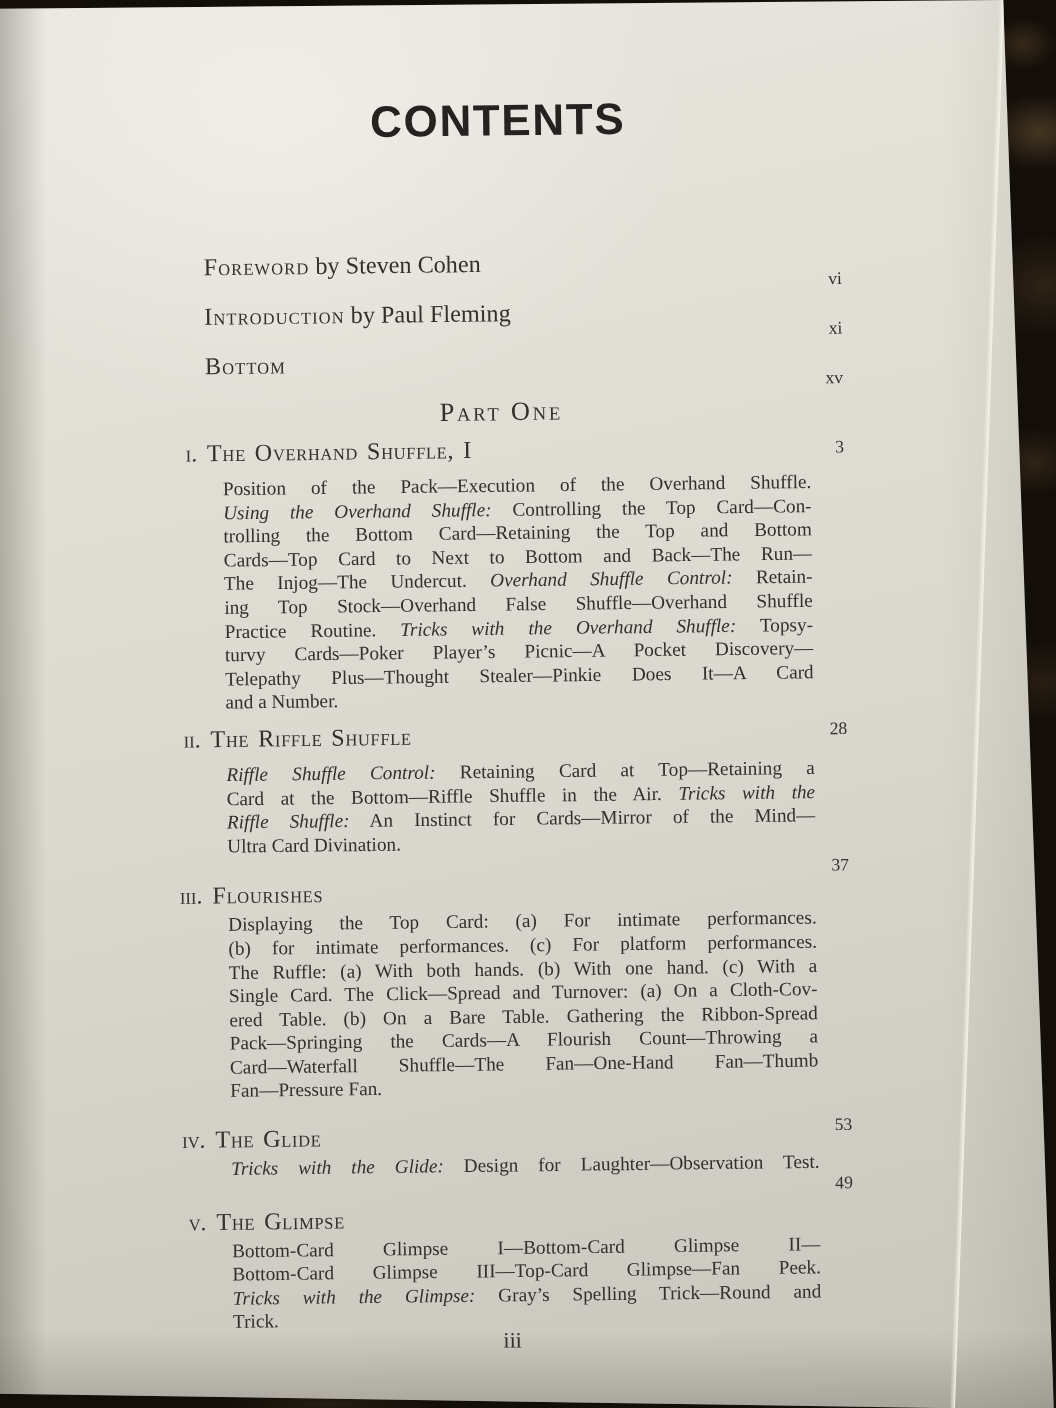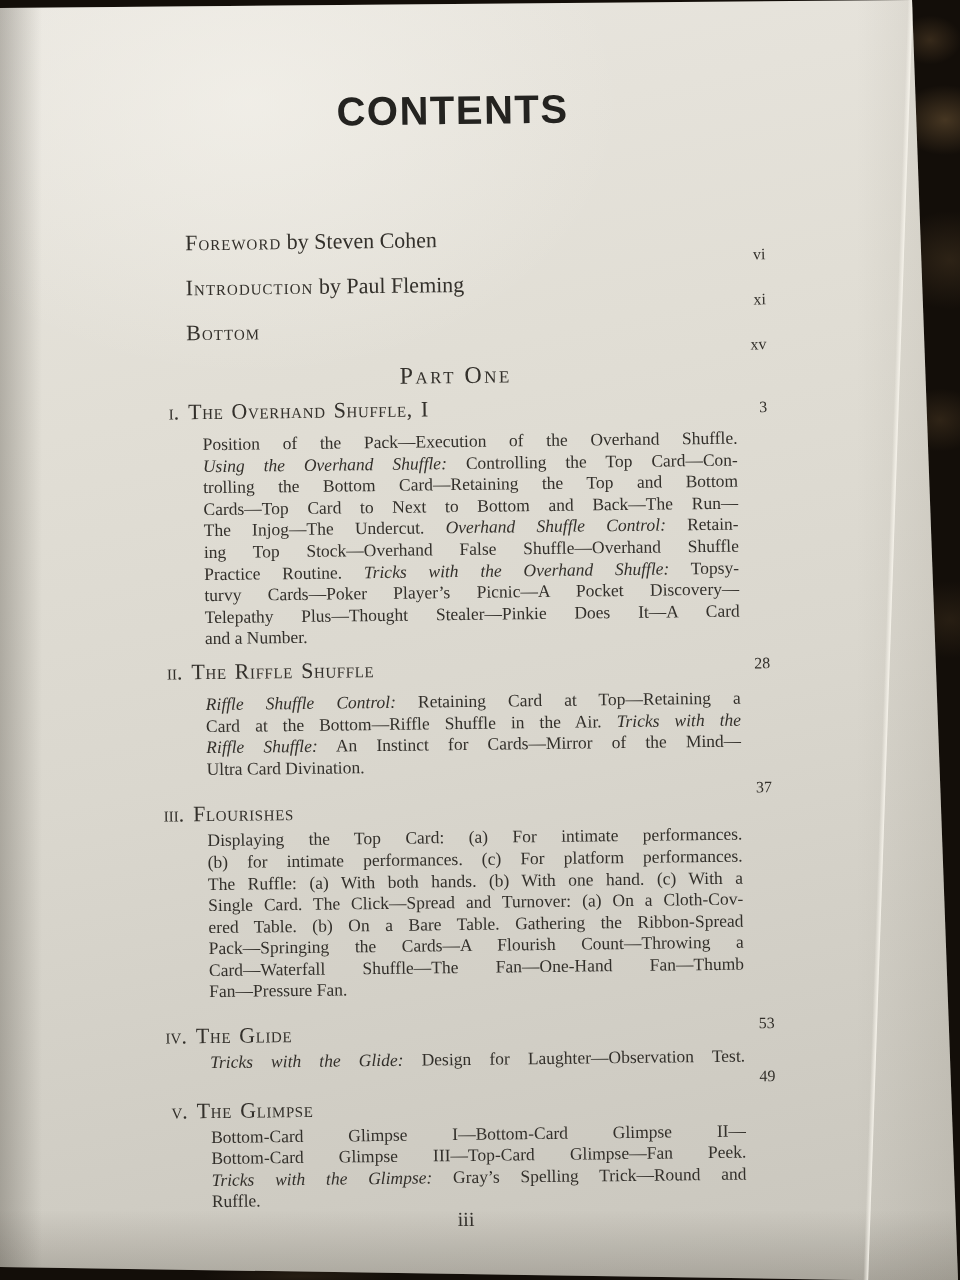--- a/index.html
+++ b/index.html
@@ -134,20 +134,20 @@
             <div class="summary">
               <div class="sline"><span class="it">Tricks with the Glide:</span><span> Design for Laughter—Observation Test.</span></div>
             </div>
           </div>
           <div class="chapter">
             <div class="ch-head"><span class="ch-num">v.</span><span class="ch-title">The Glimpse</span><span class="pagenum">49</span></div>
             <div class="summary">
               <div class="sline"><span>Bottom-Card Glimpse I—Bottom-Card Glimpse II—</span></div>
               <div class="sline"><span>Bottom-Card Glimpse III—Top-Card Glimpse—Fan Peek.</span></div>
               <div class="sline"><span class="it">Tricks with the Glimpse:</span><span> Gray’s Spelling Trick—Round and</span></div>
-              <div class="sline lastline"><span>Ruffle.</span></div>
+              <div class="sline lastline"><span>Trick.</span></div>
             </div>
           </div>
         </div>
       <div class="folio">iii</div>
     </div>
   </div>
 </div>
 
 </body></html>

